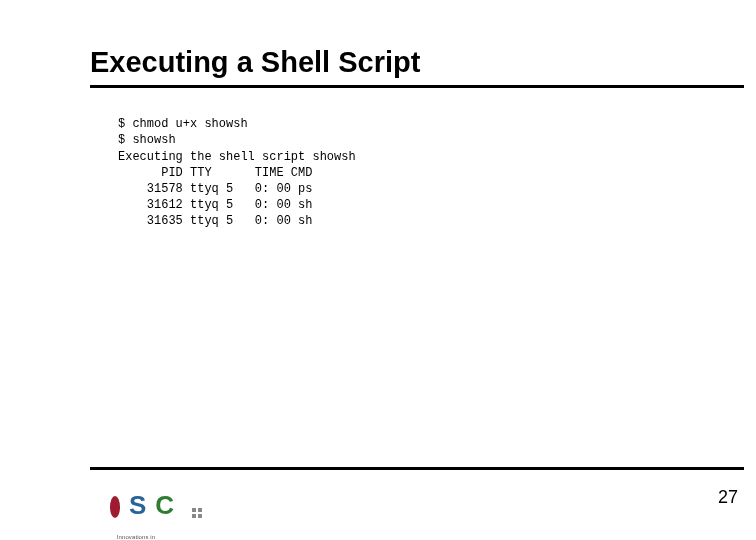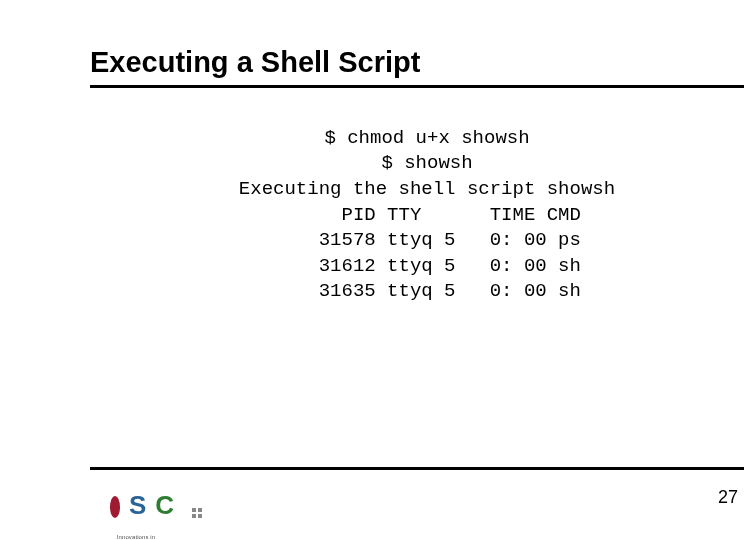--- a/index.html
+++ b/index.html
@@ -13,26 +13,25 @@
   .title {
     font-size: 29px;
     font-weight: 700;
     color: #000;
     padding-bottom: 6px;
     border-bottom: 3px solid #000;
     margin-bottom: 12px;
   }
   .terminal {
     font-family: "Courier New", Courier, monospace;
-    font-size: 19px;
+    font-size: 12px;
     line-height: 1.35;
     color: #000;
     white-space: pre;
     padding-left: 20px;
-    text-align: center;
   }
   .footer-line {
     position: absolute;
     left: 58px;
     right: 28px;
     bottom: 86px;
     height: 3px;
     background: #000;
   }
   .logo {

